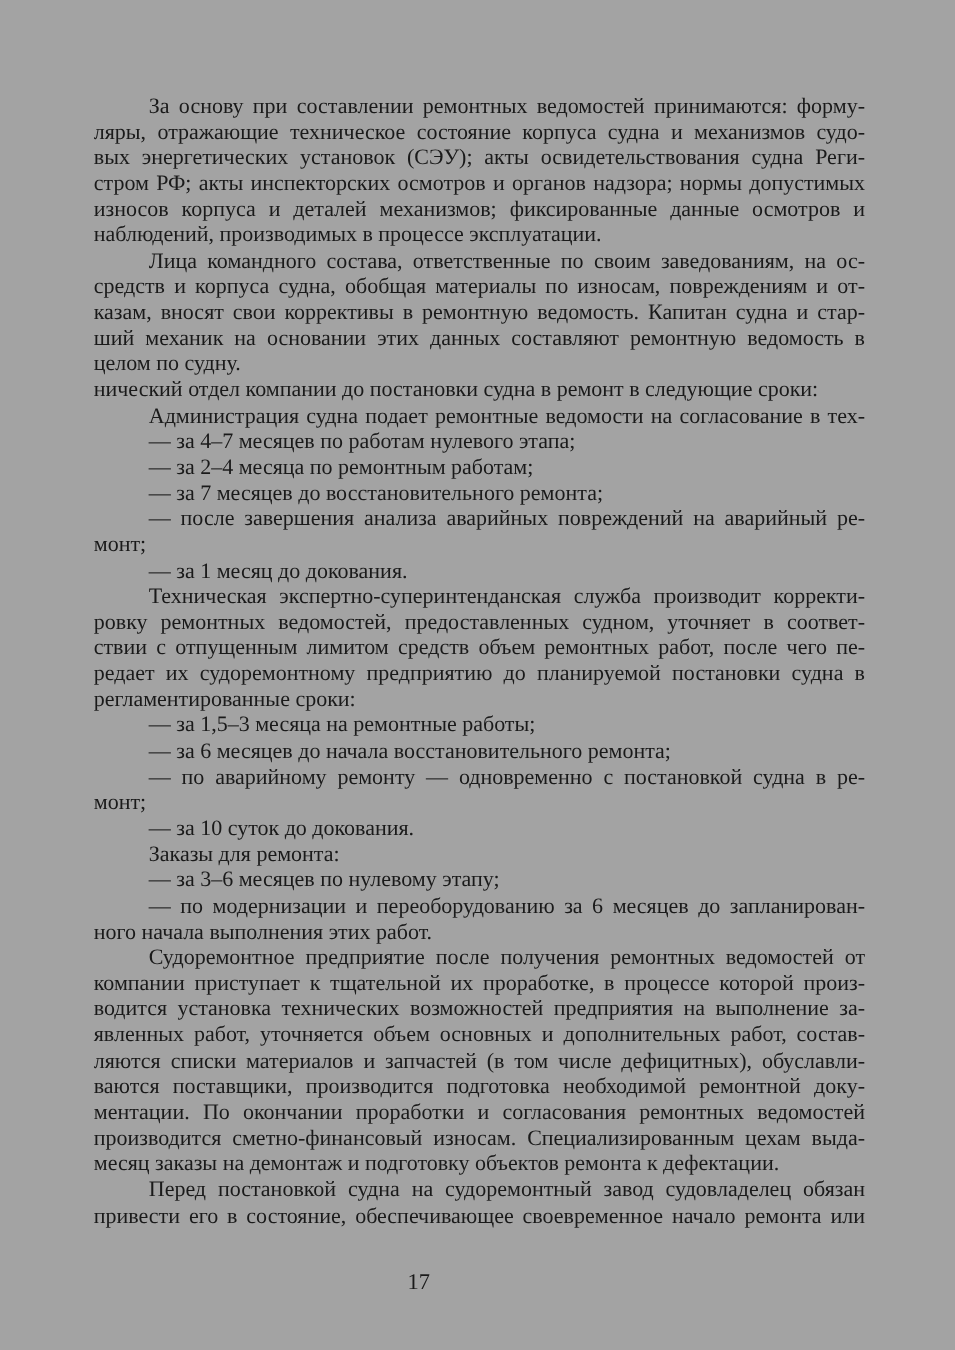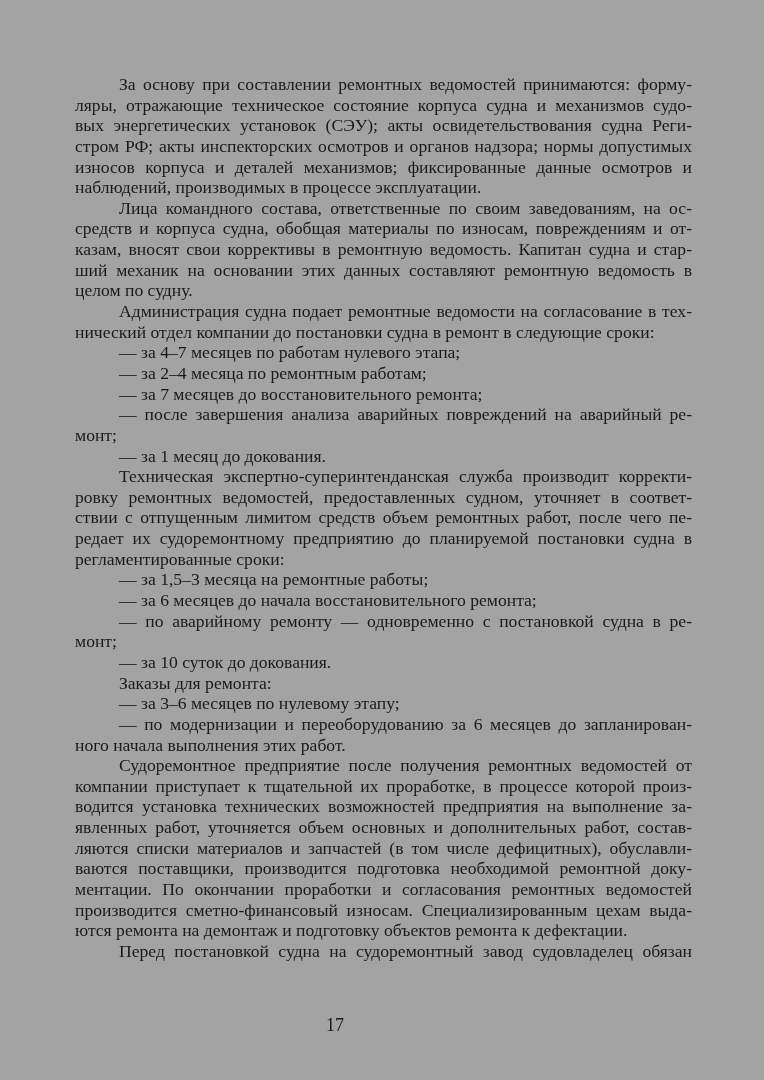--- a/index.html
+++ b/index.html
@@ -39,22 +39,22 @@
         <div class="line last">наблюдений, производимых в процессе эксплуатации.</div>
       </div>
       <div>
         <div class="line indent">Лица командного состава, ответственные по своим заведованиям, на ос-</div>
         <div class="line">средств и корпуса судна, обобщая материалы по износам, повреждениям и от-</div>
         <div class="line">казам, вносят свои коррективы в ремонтную ведомость. Капитан судна и стар-</div>
         <div class="line">ший механик на основании этих данных составляют ремонтную ведомость в</div>
         <div class="line last">целом по судну.</div>
       </div>
       <div>
+        <div class="line last">нический отдел компании до постановки судна в ремонт в следующие сроки:</div>
         <div class="line indent">Администрация судна подает ремонтные ведомости на согласование в тех-</div>
-        <div class="line last">нический отдел компании до постановки судна в ремонт в следующие сроки:</div>
       </div>
       <div>
         <div class="line indent last">— за 4–7 месяцев по работам нулевого этапа;</div>
       </div>
       <div>
         <div class="line indent last">— за 2–4 месяца по ремонтным работам;</div>
       </div>
       <div>
         <div class="line indent last">— за 7 месяцев до восстановительного ремонта;</div>
       </div>
@@ -97,20 +97,21 @@
       </div>
       <div>
         <div class="line indent">Судоремонтное предприятие после получения ремонтных ведомостей от</div>
         <div class="line">компании приступает к тщательной их проработке, в процессе которой произ-</div>
         <div class="line">водится установка технических возможностей предприятия на выполнение за-</div>
         <div class="line">явленных работ, уточняется объем основных и дополнительных работ, состав-</div>
         <div class="line">ляются списки материалов и запчастей (в том числе дефицитных), обуславли-</div>
         <div class="line">ваются поставщики, производится подготовка необходимой ремонтной доку-</div>
         <div class="line">ментации. По окончании проработки и согласования ремонтных ведомостей</div>
         <div class="line">производится сметно-финансовый износам. Специализированным цехам выда-</div>
-        <div class="line last">ются ремонта на демонтаж и подготовку объектов ремонта к дефектации.</div>
+        <div class="line last">месяц заказы на демонтаж и подготовку объектов ремонта к дефектации.</div>
       </div>
       <div>
         <div class="line indent">Перед постановкой судна на судоремонтный завод судовладелец обязан</div>
+        <div class="line">привести его в состояние, обеспечивающее своевременное начало ремонта или</div>
       </div>
     </div>
   <div class="page-number">17</div>
 </div>
 
 </body></html>

